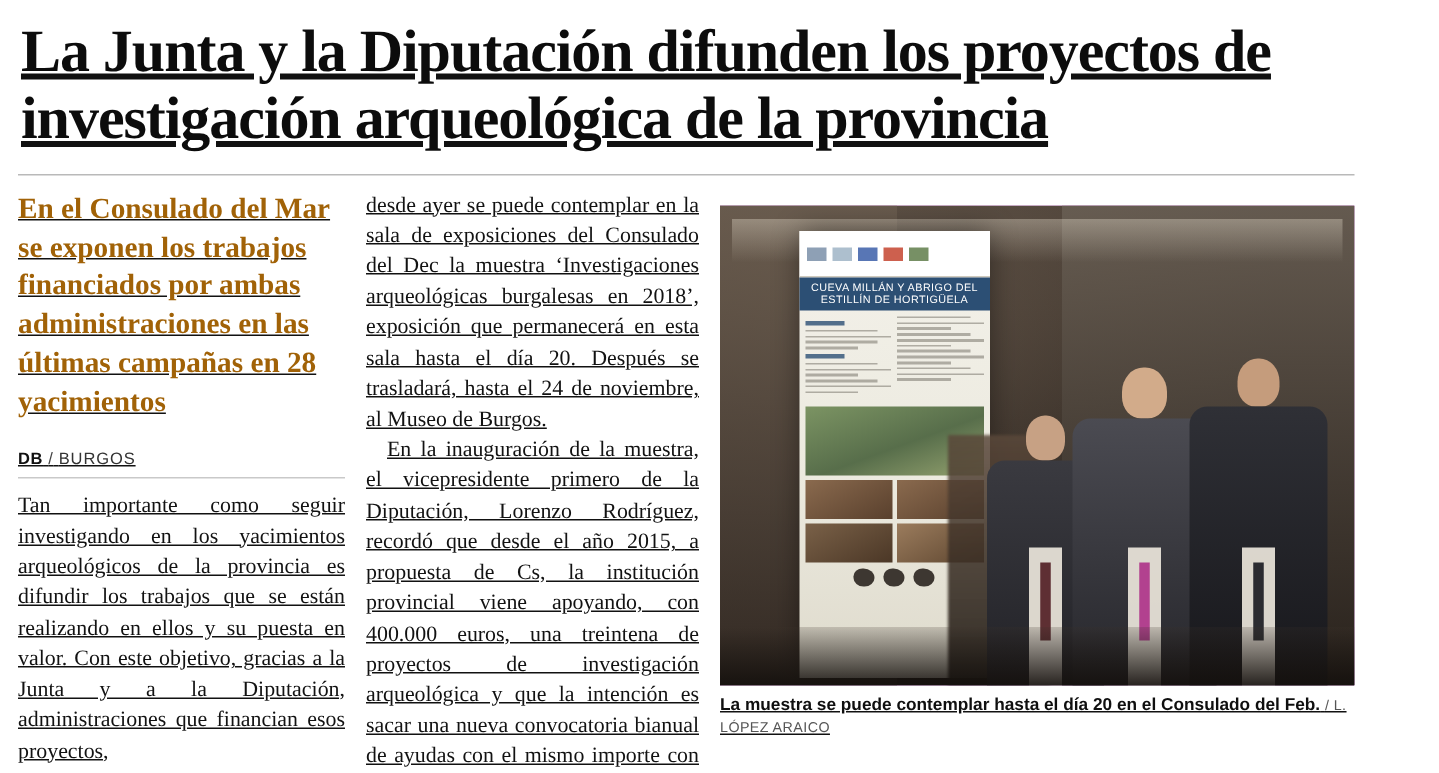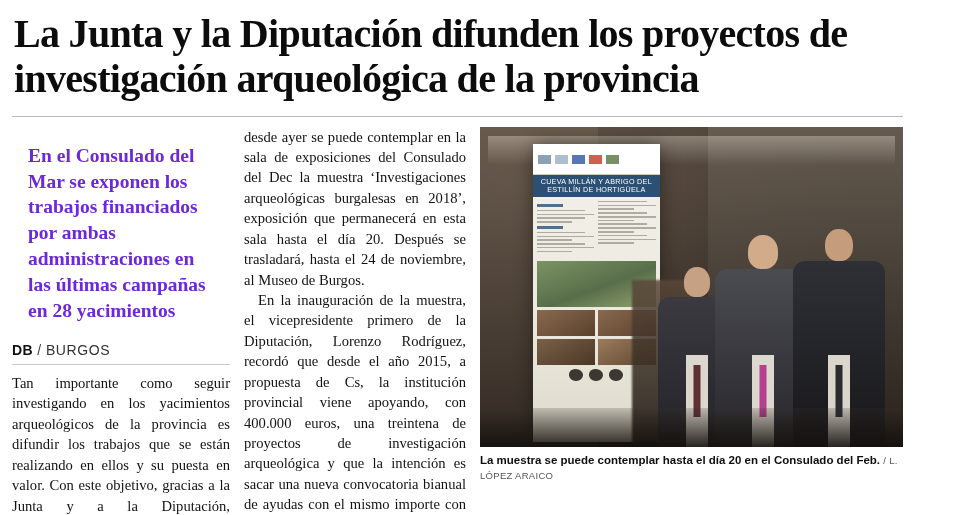--- a/index.html
+++ b/index.html
@@ -13,20 +13,21 @@
     overflow: hidden;
     font-family: "Liberation Serif", serif;
     color: #111111;
   }
   .page {
     position: relative;
     width: 915px;
     height: 515px;
     box-sizing: border-box;
     padding: 8px 12px 0 12px;
+    text-decoration: underline;
   }
   .headline {
     font-family: "Liberation Serif", serif;
     font-weight: bold;
     font-size: 40px;
     line-height: 1.12;
     letter-spacing: -0.7px;
     color: #0c0c0c;
     margin: 4px 0 0 0;
     padding: 0 2px;
@@ -50,27 +51,27 @@
     flex: 0 0 222px;
   }
   .col-photo {
     flex: 1 1 auto;
   }
   .lead-text {
     font-family: "Liberation Serif", serif;
     font-weight: bold;
     font-size: 19.5px;
     line-height: 1.33;
-    color: #6d28d9;
-    margin: 16px;
+    color: #a16207;
+    margin: 0;
   }
   .byline {
     margin-top: 18px;
     font-family: "Liberation Sans", sans-serif;
-    font-size: 14px;
+    font-size: 11px;
     letter-spacing: 0.4px;
     color: #111111;
     font-weight: bold;
   }
   .byline .sep {
     font-weight: normal;
     color: #444444;
   }
   .byline .place {
     font-weight: normal;
@@ -100,20 +101,21 @@
   .photo-wrap {
     position: relative;
     width: 100%;
   }
   .photo {
     position: relative;
     width: 100%;
     height: 320px;
     overflow: hidden;
     background: #f0abfc;
+    margin-top: 10px;
   }
   .caption {
     margin-top: 6px;
     font-family: "Liberation Sans", sans-serif;
     font-size: 11.5px;
     line-height: 1.3;
     color: #0f0f0f;
     font-weight: bold;
   }
   .caption .credit {

